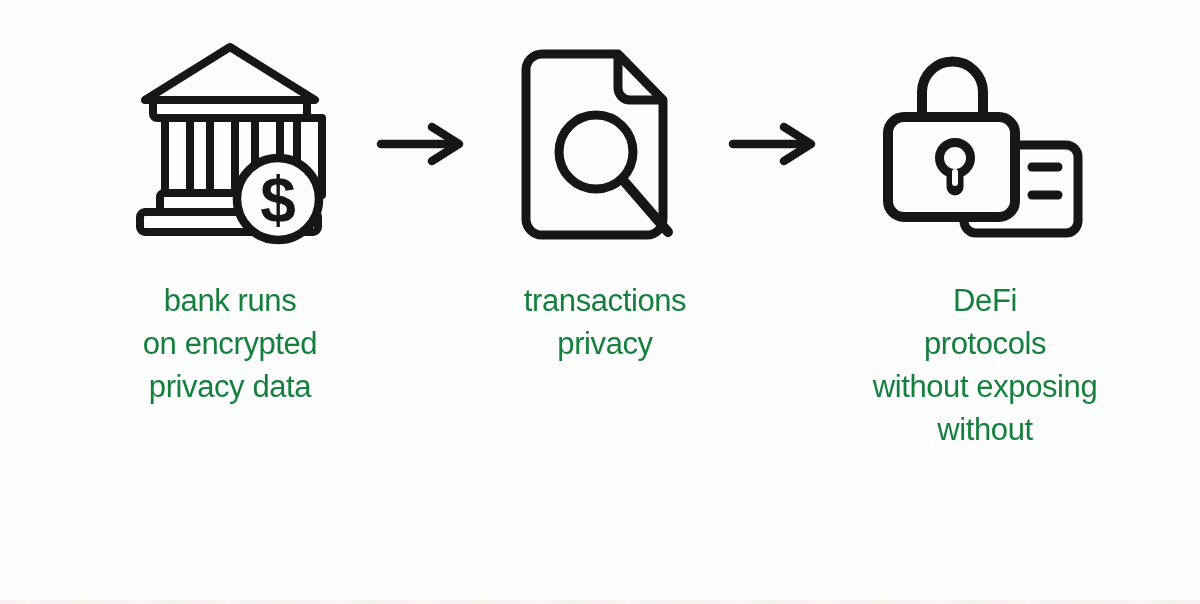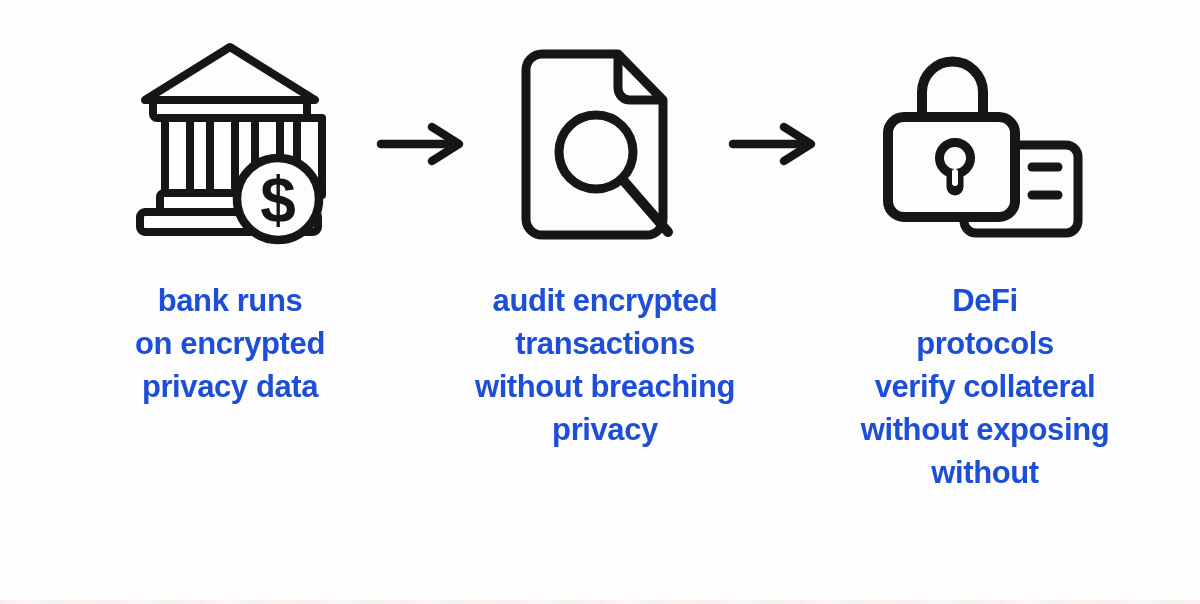--- a/index.html
+++ b/index.html
@@ -17,24 +17,24 @@
   .icon-doc{left:518px;top:48px;}
   .icon-lock{left:880px;top:55px;}
   .arrow{position:absolute;}
   .arrow-1{left:375px;top:122px;}
   .arrow-2{left:727px;top:122px;}
   .caption{
     position:absolute;
     top:279px;
     text-align:center;
     font-size:31px;
-    font-weight:700;
+    font-weight:400;
     line-height:43px;
     letter-spacing:-0.4px;
-    color:#1d4ed8;
+    color:#15803d;
   }
   .caption-1{left:70px;width:320px;}
   .caption-2{left:442px;width:326px;}
   .caption-3{left:822px;width:326px;}
   .bottom-strip{
     position:absolute;left:0;bottom:0;width:1200px;height:4px;
     background:repeating-linear-gradient(90deg,
       #f8ecec 0px,#fdf7f3 26px,#f3eef4 55px,#fbf2ea 80px,
       #f5eded 110px,#fcf6f6 138px,#f2f0ea 170px,#faf0f0 200px);
     opacity:.9;
@@ -107,28 +107,25 @@
     </svg>
   </div>
 
   <div class="caption caption-1">
     <div>bank runs</div>
     <div>on encrypted</div>
     <div>privacy data</div>
   </div>
 
   <div class="caption caption-2">
-    <div>audit encrypted</div>
     <div>transactions</div>
-    <div>without breaching</div>
     <div>privacy</div>
   </div>
 
   <div class="caption caption-3">
     <div>DeFi</div>
     <div>protocols</div>
-    <div>verify collateral</div>
     <div>without exposing</div>
     <div>without</div>
   </div>
 
   <div class="bottom-strip"></div>
 </div>
 
 </body></html>

